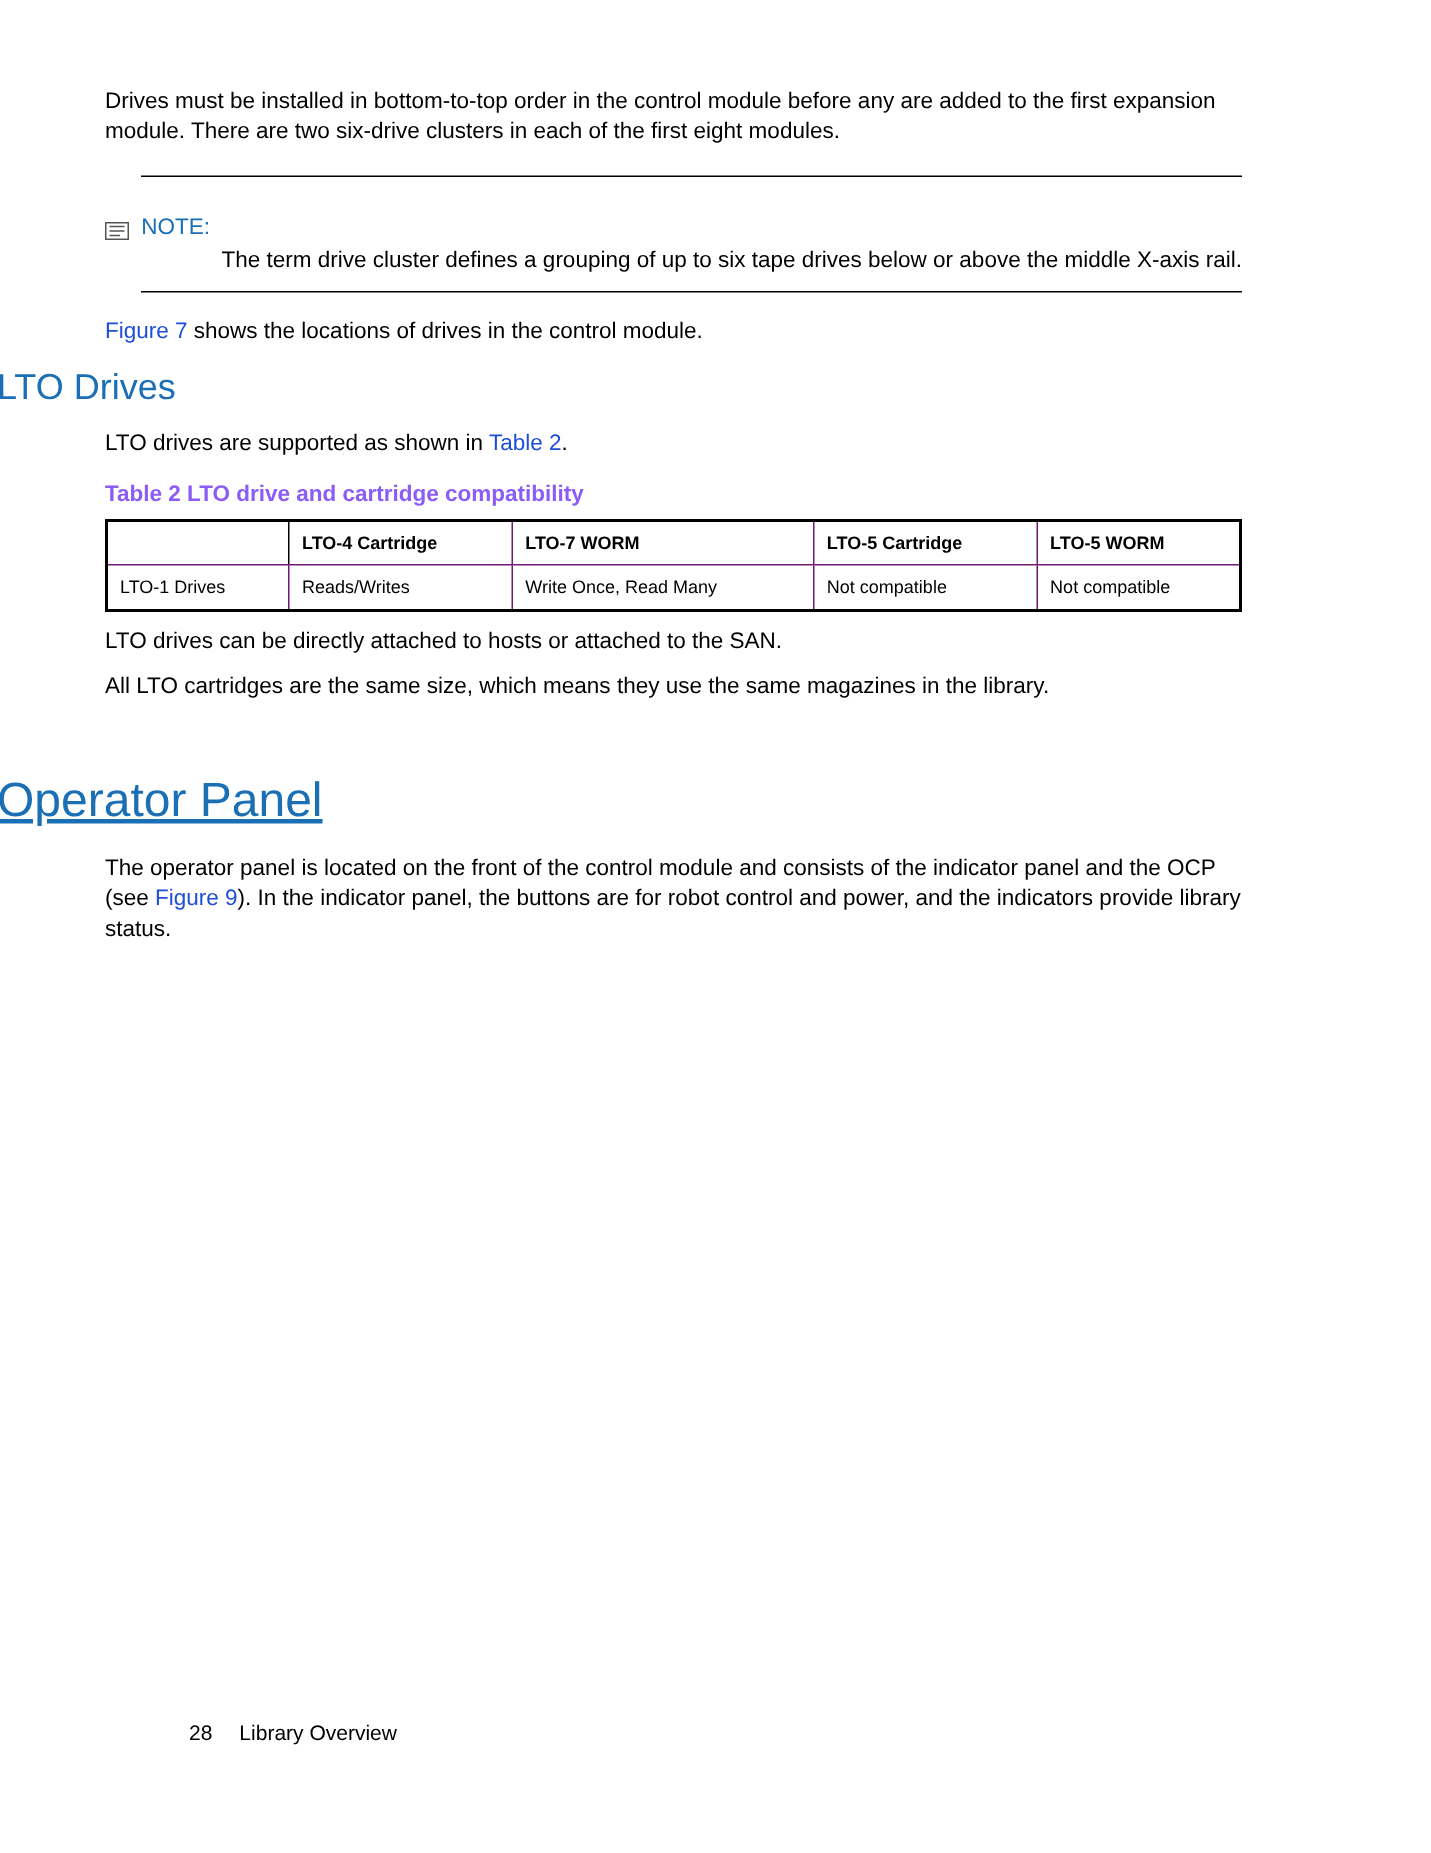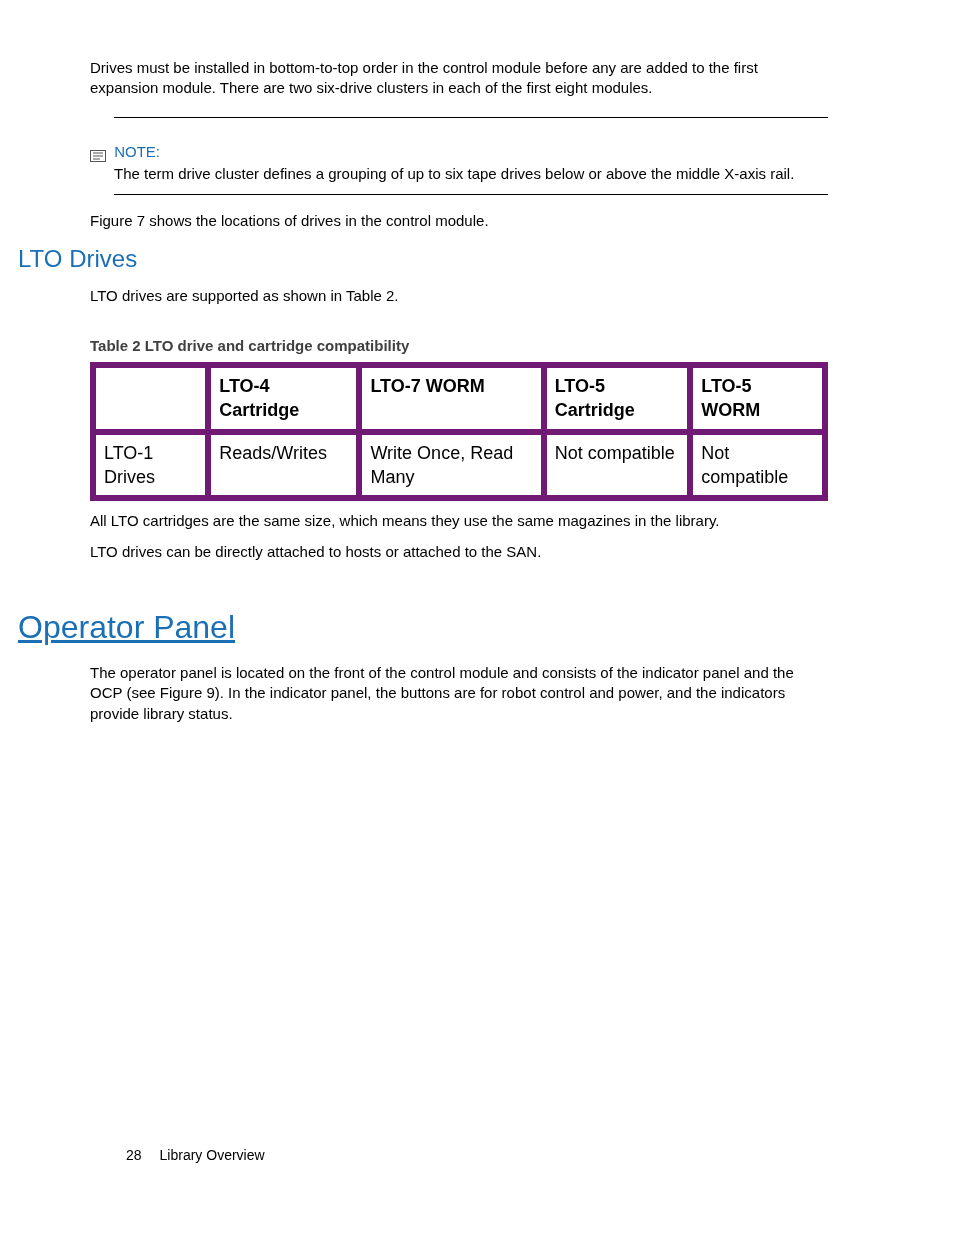--- a/index.html
+++ b/index.html
@@ -8,21 +8,21 @@
     height: 1235px;
     margin: 0;
     font-family: Arial, Helvetica, sans-serif;
     color: #000;
     position: relative;
     background: #fff;
     font-size: 15px;
     line-height: 1.35;
   }
   .page {
-    padding: 58px 126px 0 90px;
+    padding: 58px 126px 0 70px;
   }
   p { margin: 0 0 10px 0; }
   .note-wrap {
     border-top: 1px solid #000;
     border-bottom: 1px solid #000;
     padding: 8px 0 10px 0;
     margin: 18px 0 16px 24px;
     width: calc(100% - 24px);
   }
   .note-label {
@@ -46,37 +46,37 @@
   }
   h1.chapter {
     font-family: Arial, Helvetica, sans-serif;
     font-weight: normal;
     color: #1b6fb5;
     font-size: 32px;
     margin: 44px 0 14px -72px;
     text-decoration: underline;
   }
   .table-caption {
-    color: #404040;
+    color: #8b5cf6;
     font-weight: bold;
-    margin: 30px 0 6px 0;
+    margin: 14px 0 6px 0;
   }
   a.ref {
-    color: #000000;
+    color: #1d4ed8;
     text-decoration: none;
   }
   table.compat {
     border-collapse: collapse;
     width: 100%;
     margin-bottom: 10px;
   }
   table.compat th, table.compat td {
-    border: 6px solid #701a75;
+    border: 1px solid #701a75;
     text-align: left;
-    font-size: 18px;
+    font-size: 12px;
     padding: 6px 8px;
     vertical-align: top;
   }
   table.compat th {
     font-weight: bold;
   }
   table.compat th:first-child { border-right: 1px solid #000; }
   table.compat { border: 2px solid #000; }
   .footer {
     position: absolute;
@@ -98,21 +98,21 @@
       <span class="note-icon">
         <svg viewBox="0 0 16 12" width="16" height="12">
           <rect x="0.5" y="0.5" width="15" height="11" fill="none" stroke="#555" stroke-width="1"></rect>
           <line x1="3" y1="3" x2="13" y2="3" stroke="#555" stroke-width="1"></line>
           <line x1="3" y1="6" x2="13" y2="6" stroke="#555" stroke-width="1"></line>
           <line x1="3" y1="9" x2="10" y2="9" stroke="#555" stroke-width="1"></line>
         </svg>
       </span>
       <span>NOTE:</span>
     </p>
-    <p style="margin:0;">The term drive cluster defines a grouping of up to six tape drives below or above the middle X-axis rail.</p>
+    <p style="margin:0;text-align:right;">The term drive cluster defines a grouping of up to six tape drives below or above the middle X-axis rail.</p>
   </div>
 
   <p>
     <a class="ref">Figure 7</a><span> shows the locations of drives in the control module.</span>
   </p>
 
   <h2 class="section">LTO Drives</h2>
 
   <p>
     <span>LTO drives are supported as shown in </span><a class="ref">Table 2</a><span>.</span>
@@ -134,22 +134,22 @@
       <tr>
         <td>LTO-1 Drives</td>
         <td>Reads/Writes</td>
         <td>Write Once, Read Many</td>
         <td>Not compatible</td>
         <td>Not compatible</td>
       </tr>
     </tbody>
   </table>
 
+  <p>LTO drives can be directly attached to hosts or attached to the SAN.</p>
   <p>All LTO cartridges are the same size, which means they use the same magazines in the library.</p>
-  <p>LTO drives can be directly attached to hosts or attached to the SAN.</p>
 
   <h1 class="chapter">Operator Panel</h1>
 
   <p>
     <span>The operator panel is located on the front of the control module and consists of the indicator panel and the OCP (see </span><a class="ref">Figure 9</a><span>). In the indicator panel, the buttons are for robot control and power, and the indicators provide library status.</span>
   </p>
 
 </div>
 
 <div class="footer">

